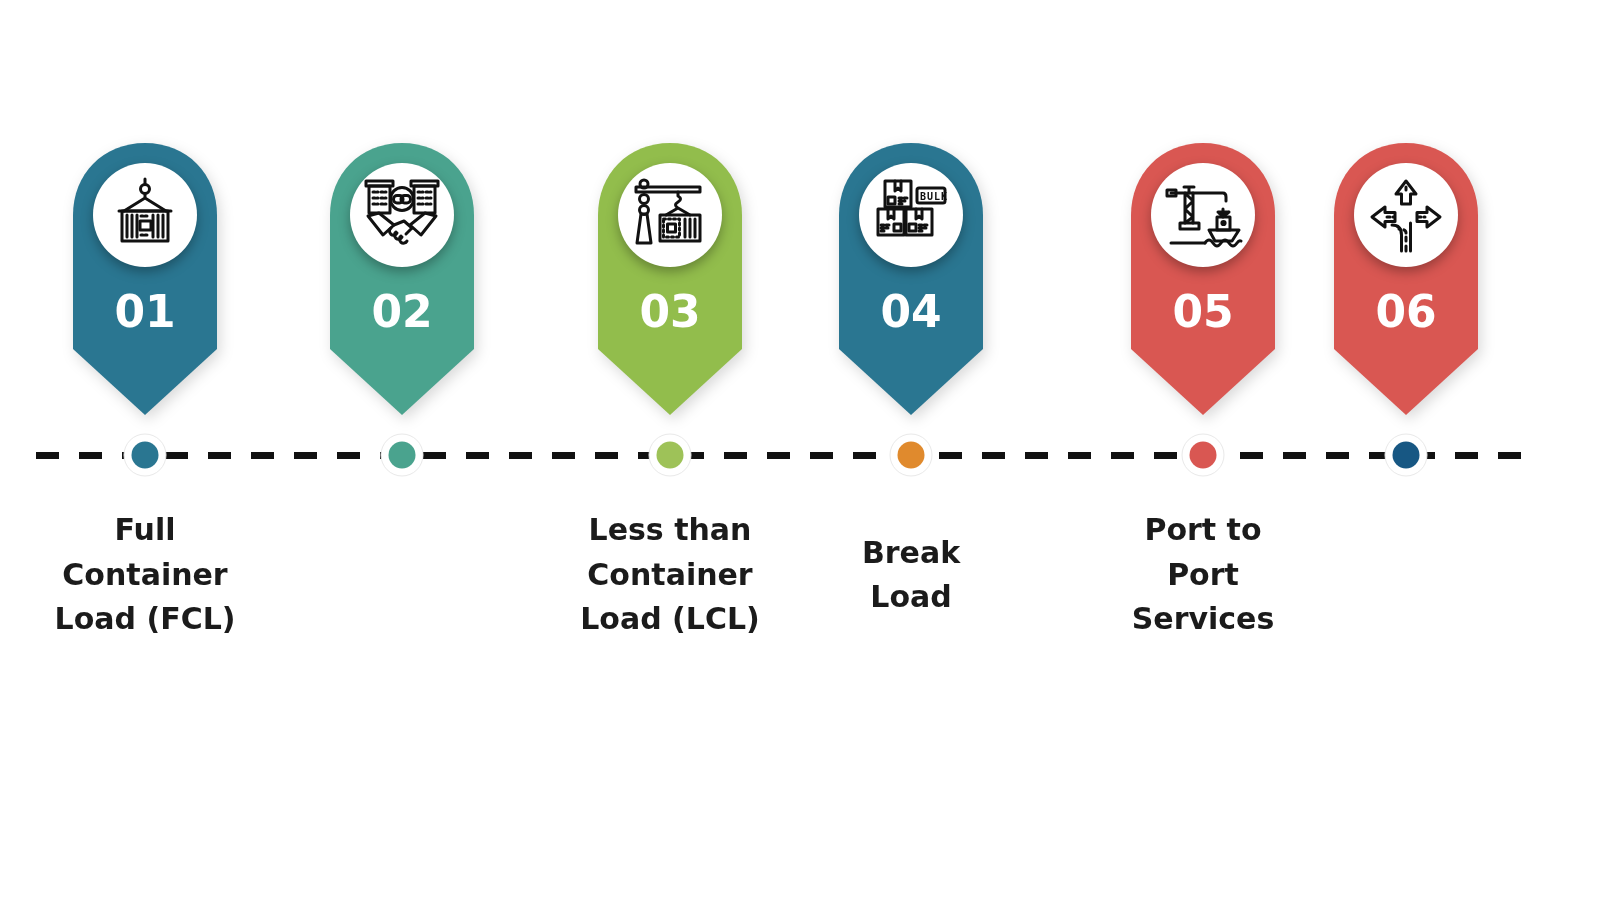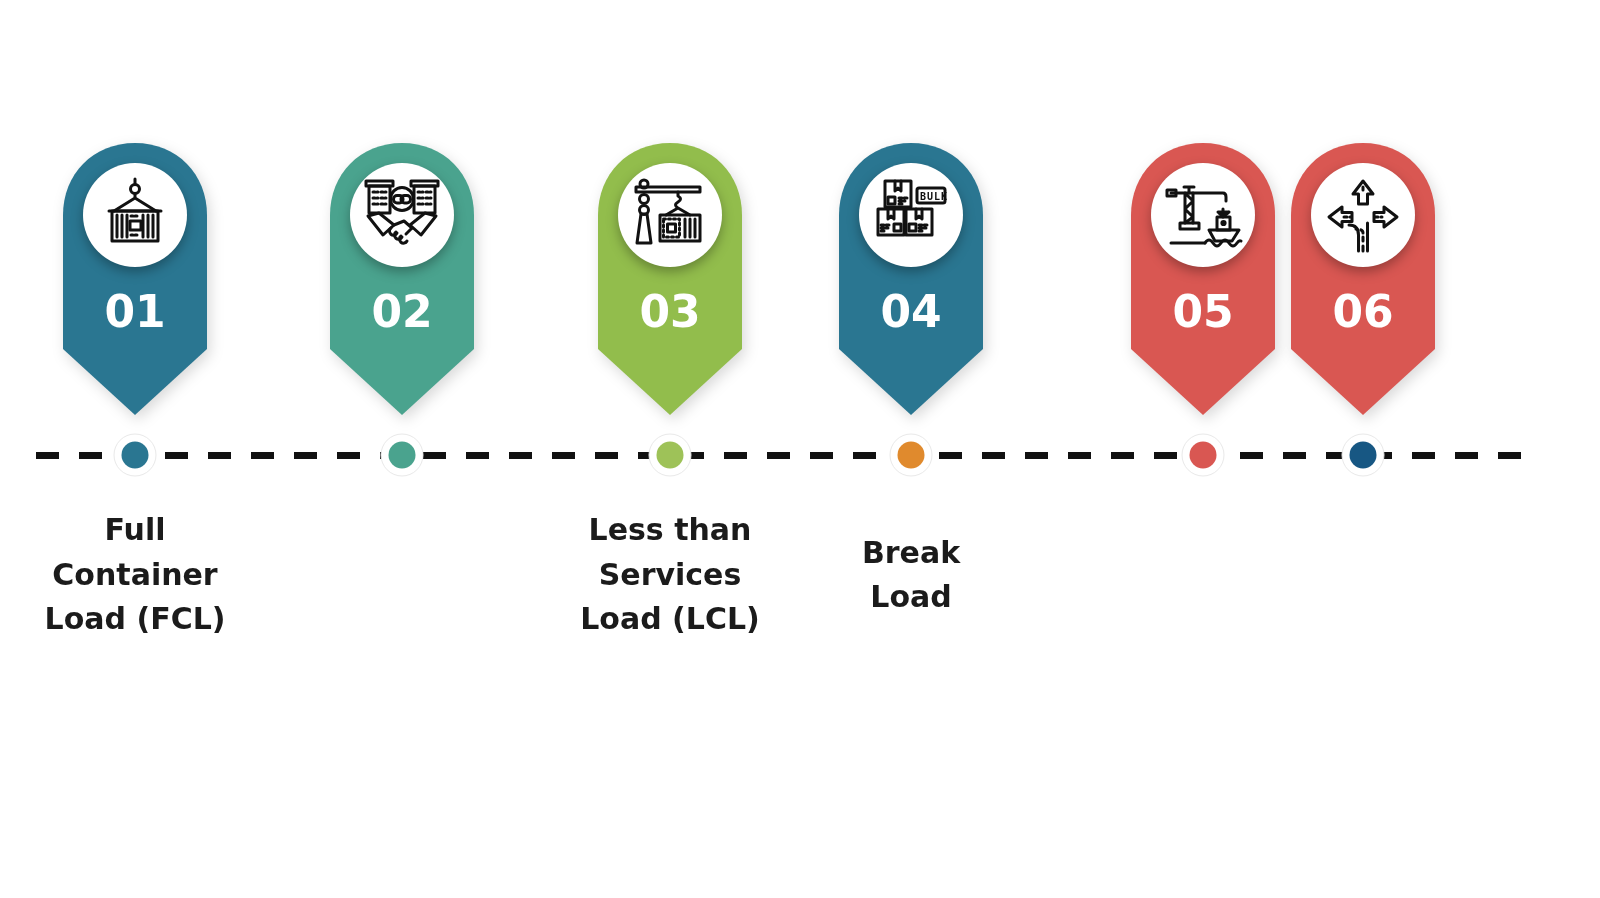--- a/index.html
+++ b/index.html
@@ -30,21 +30,21 @@
     white-space:pre-line; font-size:30px; line-height:1.48; font-weight:600; color:#1b1b1b;
   }
 </style>
 </head>
 <body>
 
 <div class="canvas">
 
   <div class="dashed-line"></div>
 
-  <div class="step" style="left:8px">
+  <div class="step" style="left:18px">
     <svg class="pin" width="144" height="272" viewBox="0 0 144 272">
       <path d="M72,0 C30,0 0,31 0,72 L0,206 L72,272 L144,206 L144,72 C144,31 114,0 72,0 Z" fill="#2a7691"></path>
       <circle class="pin-circle" cx="72" cy="72" r="52" fill="#ffffff"></circle>
       <g class="icon" transform="translate(34,36)">
         <line x1="38" y1="0" x2="38" y2="5"></line>
         <circle cx="38" cy="10" r="4.5"></circle>
         <path d="M38,15 v4 M38,19 L17,32 M38,19 L59,32"></path>
         <line x1="12" y1="32" x2="64" y2="32"></line>
         <rect x="15" y="32" width="46" height="30"></rect>
         <path d="M20,36 V58 M25,36 V58 M30,36 V58 M46,36 V58 M51,36 V58 M56,36 V58"></path>
@@ -106,21 +106,21 @@
         <rect x="35.5" y="45" width="8" height="8"></rect>
         <path d="M53,40 V58 M58,40 V58 M63,40 V58"></path>
       </g>
       <text class="pin-number" x="72" y="184" text-anchor="middle">03</text>
     </svg>
     <svg class="dot" width="46" height="46">
       <circle cx="23" cy="23" r="21" fill="#ffffff" stroke="#e9e9e9" stroke-width="1"></circle>
       <circle cx="23" cy="23" r="13.5" fill="#9ec258"></circle>
     </svg>
     <div class="label">Less than
-Services
+Container
 Load (LCL)</div>
   </div>
 
   <div class="step" style="left:784px">
     <svg class="pin" width="144" height="272" viewBox="0 0 144 272">
       <path d="M72,0 C30,0 0,31 0,72 L0,206 L72,272 L144,206 L144,72 C144,31 114,0 72,0 Z" fill="#2a7691"></path>
       <circle class="pin-circle" cx="72" cy="72" r="52" fill="#ffffff"></circle>
       <g class="icon" transform="translate(34,36)">
         <rect x="12" y="2" width="26" height="26"></rect>
         <path d="M22,2 V12 L25,9 L28,12 V2"></path>
@@ -163,23 +163,26 @@
         <path d="M58,30 V38 M53,33 H64 M53,33 L58,38 M64,33 L58,38"></path>
         <path d="M44,51 H74 L67,62 H50 Z"></path>
         <path d="M40,64 q4,-6 8,0 q4,6 8,0 q4,-6 8,0 q4,6 8,0 q2,-3 4,-2"></path>
       </g>
       <text class="pin-number" x="72" y="184" text-anchor="middle">05</text>
     </svg>
     <svg class="dot" width="46" height="46">
       <circle cx="23" cy="23" r="21" fill="#ffffff" stroke="#e9e9e9" stroke-width="1"></circle>
       <circle cx="23" cy="23" r="13.5" fill="#d95752"></circle>
     </svg>
-  </div>
-
-  <div class="step" style="left:1236px">
+    <div class="label">Port to
+Port
+Services</div>
+  </div>
+
+  <div class="step" style="left:1279px">
     <svg class="pin" width="144" height="272" viewBox="0 0 144 272">
       <path d="M72,0 C30,0 0,31 0,72 L0,206 L72,272 L144,206 L144,72 C144,31 114,0 72,0 Z" fill="#d95752"></path>
       <circle class="pin-circle" cx="72" cy="72" r="52" fill="#ffffff"></circle>
       <g class="icon" transform="translate(34,36)">
         <polygon points="38,2 48,15 42.5,15 42.5,25 33.5,25 33.5,15 28,15"></polygon>
         <polygon points="4,38 17,28 17,33.5 27,33.5 27,42.5 17,42.5 17,48"></polygon>
         <polygon points="72,38 59,28 59,33.5 49,33.5 49,42.5 59,42.5 59,48"></polygon>
         <path d="M33.5,72 V56 Q33.5,46 24,46"></path>
         <path d="M42.5,72 V44"></path>
         <path d="M38,72 V58" stroke-dasharray="5 5"></path>

